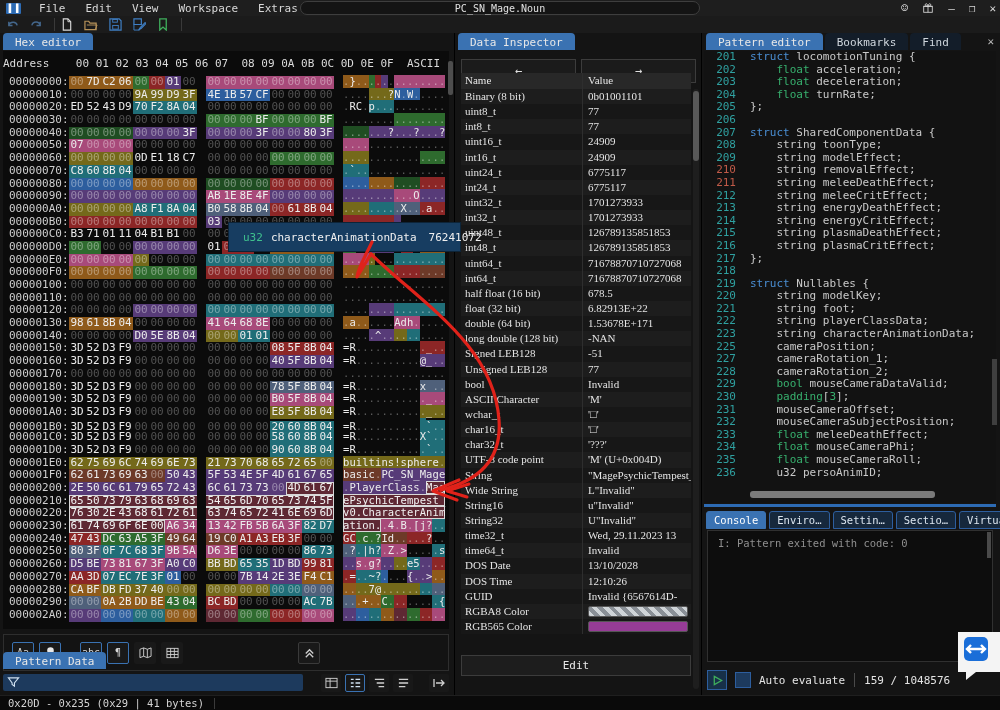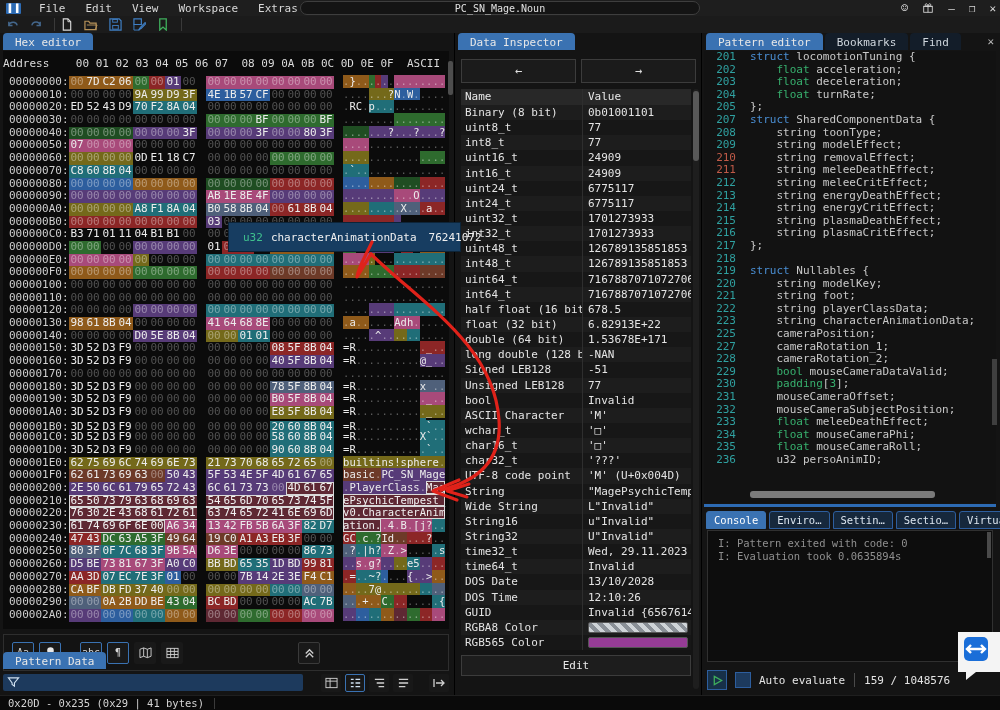--- a/index.html
+++ b/index.html
@@ -63,21 +63,21 @@
     display:flex; align-items:center; z-index:30; font-size:11px; }
   #tooltip .swatch { width:17px; height:17px; background:#2f7fd0; margin:0 8px 0 6px; }
   #tooltip .ttype { color:#3fc08e; margin-right:8px; }
   #tooltip .tname { color:#f0f0f0; flex:1; }
   #tooltip .tsep { width:1px; height:22px; background:#0d2a42; margin:0 6px; }
   #tooltip .tval { color:#f0f0f0; margin-right:6px; }
   
   #insp-nav { position:absolute; left:6px; top:26px; width:235px; display:flex; gap:5px; }
   .nav-btn { flex:1; height:24px; border:1px solid #3c3c3c; background:#1b1b1b; color:#e0e0e0;
     display:flex; align-items:center; justify-content:center; font-size:12px; }
-  #insp-table { position:absolute; left:6px; top:56px; width:230px; }
+  #insp-table { position:absolute; left:6px; top:40px; width:230px;font-family:Liberation Serif, serif; }
   .insp-hrow { display:flex; height:16px; background:#282828; font-size:11px; color:#e8e8e8; }
   .insp-row { display:flex; height:15.15px; font-size:11px; color:#e4e4e4; overflow:hidden; }
   .insp-row:nth-child(odd) { background:#1d1d1d; }
   .insp-row:nth-child(even) { background:#171717; }
   .insp-name { width:122px; padding-left:4px; overflow:hidden; white-space:nowrap; border-right:1px solid #2e2e2e; line-height:15.15px; }
   .insp-val { flex:1; padding-left:5px; overflow:hidden; white-space:nowrap; line-height:15.15px; }
   .swatch-box { margin-top:2px; width:100px; height:11px; border:1px solid #555; border-radius:2px; }
   .checker { background:
     repeating-linear-gradient(45deg,#cfd4d8 0 4px,#8a9097 4px 8px); }
   #insp-scroll { position:absolute; right:2px; top:56px; width:6px; height:600px; background:#1e1e1e; border-radius:3px; }
@@ -489,20 +489,21 @@
     <div class="tab dark">Bookmarks</div>
     <div class="tab dark">Find</div>
     <span id="pattern-tab-close">✕</span>
   </div>
   <div id="code-area">
       <div class="code-line"><span class="ln">201</span><span class="kw">struct</span><span class="pl"> locomotionTuning {</span></div>
       <div class="code-line"><span class="ln">202</span><span class="pl">    </span><span class="ty">float</span><span class="pl"> acceleration;</span></div>
       <div class="code-line"><span class="ln">203</span><span class="pl">    </span><span class="ty">float</span><span class="pl"> deceleration;</span></div>
       <div class="code-line"><span class="ln">204</span><span class="pl">    </span><span class="ty">float</span><span class="pl"> turnRate;</span></div>
       <div class="code-line"><span class="ln">205</span><span class="pl">};</span></div>
+      <div class="code-line"><span class="ln">206</span></div>
       <div class="code-line"><span class="ln">207</span><span class="kw">struct</span><span class="pl"> SharedComponentData {</span></div>
       <div class="code-line"><span class="ln">208</span><span class="pl">    string toonType;</span></div>
       <div class="code-line"><span class="ln">209</span><span class="pl">    string modelEffect;</span></div>
       <div class="code-line"><span class="ln red">210</span><span class="pl">    string removalEffect;</span></div>
       <div class="code-line"><span class="ln red">211</span><span class="pl">    string meleeDeathEffect;</span></div>
       <div class="code-line"><span class="ln">212</span><span class="pl">    string meleeCritEffect;</span></div>
       <div class="code-line"><span class="ln">213</span><span class="pl">    string energyDeathEffect;</span></div>
       <div class="code-line"><span class="ln">214</span><span class="pl">    string energyCritEffect;</span></div>
       <div class="code-line"><span class="ln">215</span><span class="pl">    string plasmaDeathEffect;</span></div>
       <div class="code-line"><span class="ln">216</span><span class="pl">    string plasmaCritEffect;</span></div>
@@ -531,21 +532,20 @@
   <div id="console-tabs">
       <div class="ctab active">Console</div>
       <div class="ctab">Enviro…</div>
       <div class="ctab">Settin…</div>
       <div class="ctab">Sectio…</div>
       <div class="ctab">Virtua…</div>
     </div>
   <div id="console-box">
     <div id="console-lines">
         <div class="con-line">I: Pattern exited with code: 0</div>
-        <div class="con-line">I: Evaluation took 0.0635894s</div>
       </div>
     <div id="console-thumb"></div>
   </div>
   <div id="console-footer">
     <div id="play-btn">
         <svg width="11" height="11" viewBox="0 0 12 12">
           <path d="M2.5 1.5l8 4.5-8 4.5z" fill="none" stroke="#3fae5c" stroke-width="1.4"></path>
         </svg>
       </div>
     <div id="auto-eval-box"></div>

